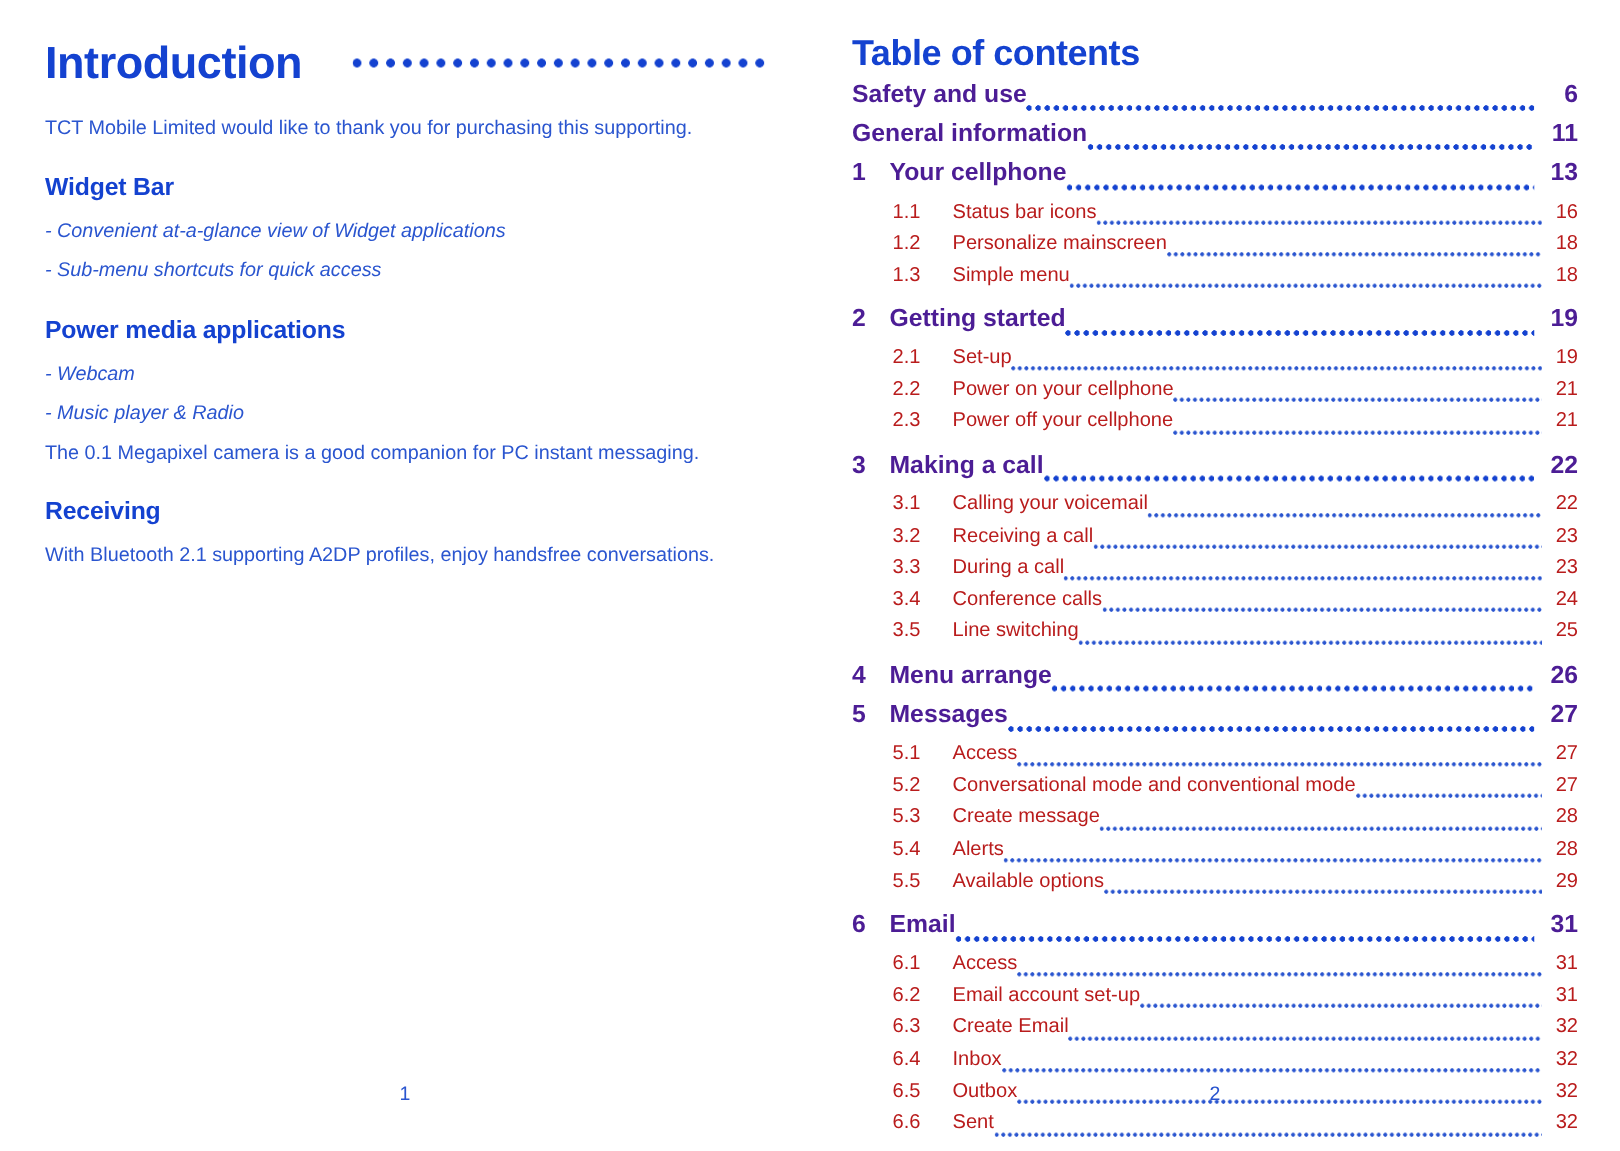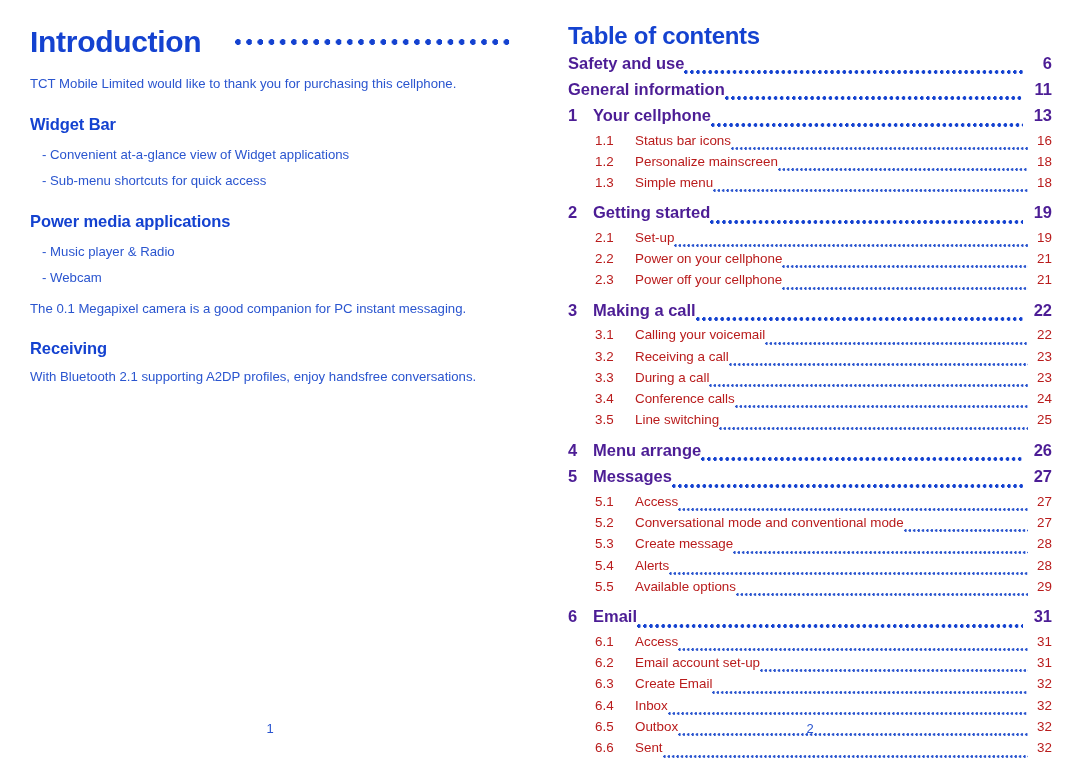--- a/index.html
+++ b/index.html
@@ -74,22 +74,23 @@
     color: #2a55cf;
     font-size: 13.2px;
     line-height: 18.5px;
     margin: 0 0 2px 0;
     text-align: justify;
     text-justify: inter-word;
   }
 
   ul.dashlist {
     list-style: none;
-    margin: 12px;
+    margin: 0;
     padding: 0;
+    font-style: italic;
   }
   ul.dashlist li {
     color: #2a55cf;
     font-size: 13.2px;
     line-height: 18.5px;
     margin: 0 0 8px 0;
     white-space: nowrap;
   }
 
   
@@ -197,32 +198,32 @@
 
 <div class="spread">
 
   <div class="page page-left">
 
     <div class="intro-title">
       <span class="txt">Introduction</span>
       <span class="intro-leader"></span>
     </div>
 
-    <p class="body">TCT Mobile Limited would like to thank you for purchasing this cellphone.</p>
+    <p class="body">TCT Mobile Limited would like to thank you for purchasing this supporting.</p>
 
     <h2 class="sec">Widget Bar</h2>
     <ul class="dashlist">
       <li>- Convenient at-a-glance view of Widget applications</li>
       <li>- Sub-menu shortcuts for quick access</li>
     </ul>
 
     <h2 class="sec">Power media applications</h2>
     <ul class="dashlist">
+      <li>- Webcam</li>
       <li>- Music player &amp; Radio</li>
-      <li>- Webcam</li>
     </ul>
     <p class="body">The 0.1 Megapixel camera is a good companion for PC instant messaging.</p>
 
     <h2 class="sec">Receiving</h2>
     <p class="body">With Bluetooth 2.1 supporting A2DP profiles, enjoy handsfree conversations.</p>
 
     <div class="folio folio-left">1</div>
   </div>
 
   <div class="page page-right">

